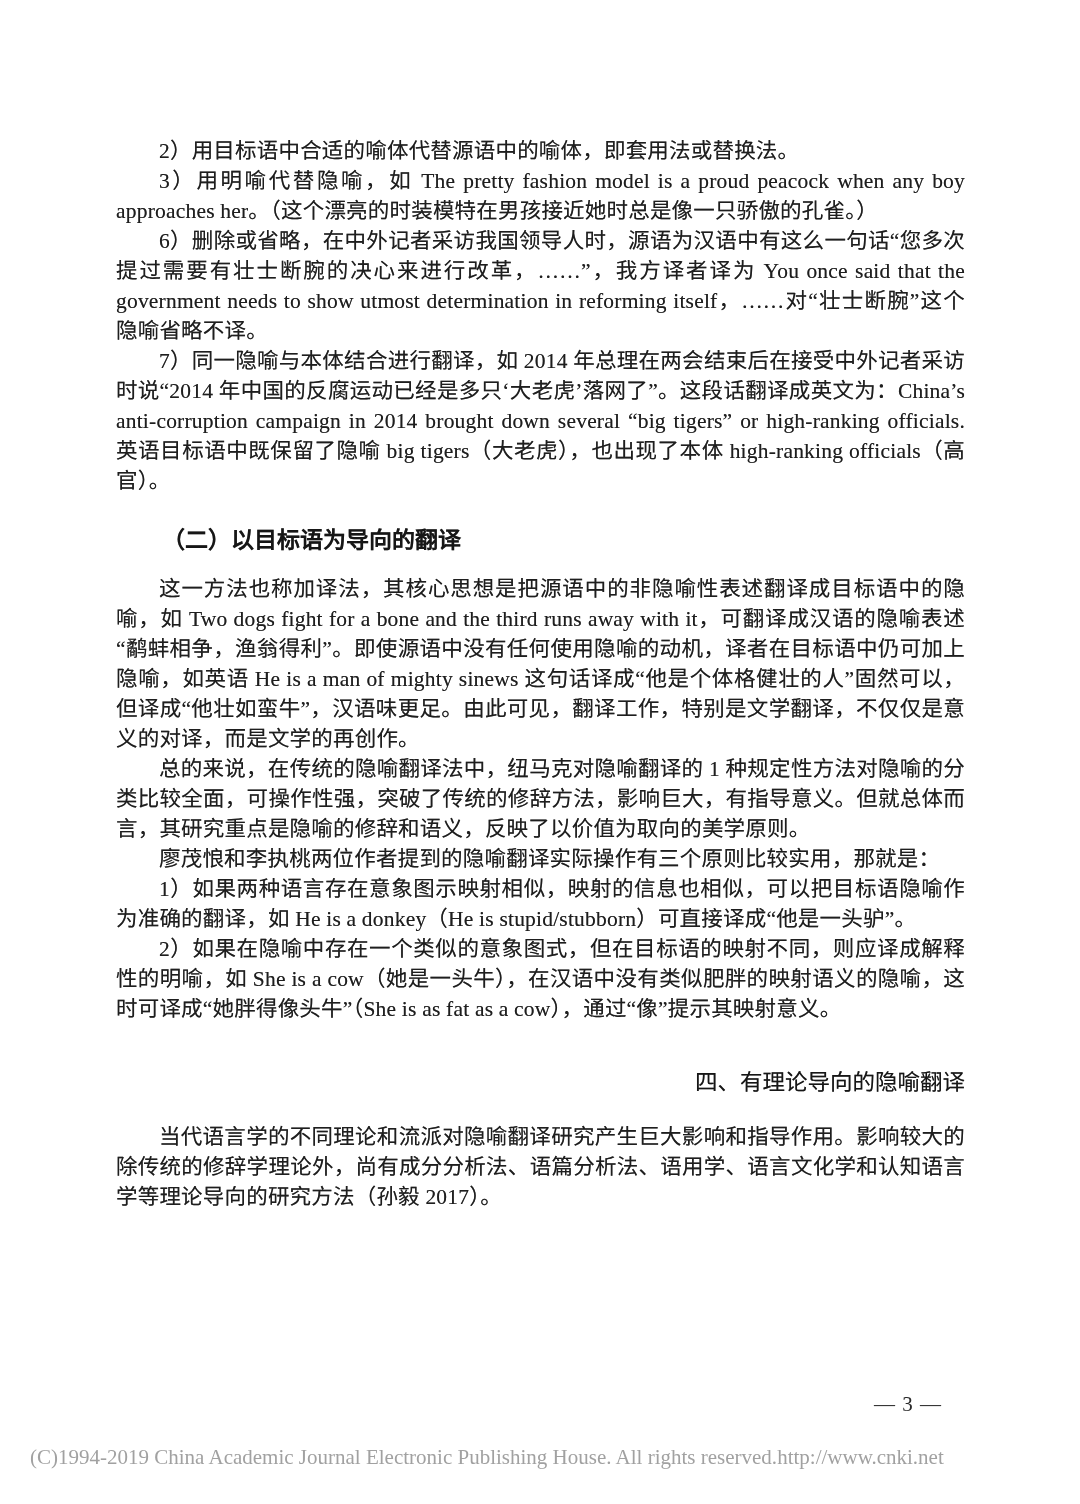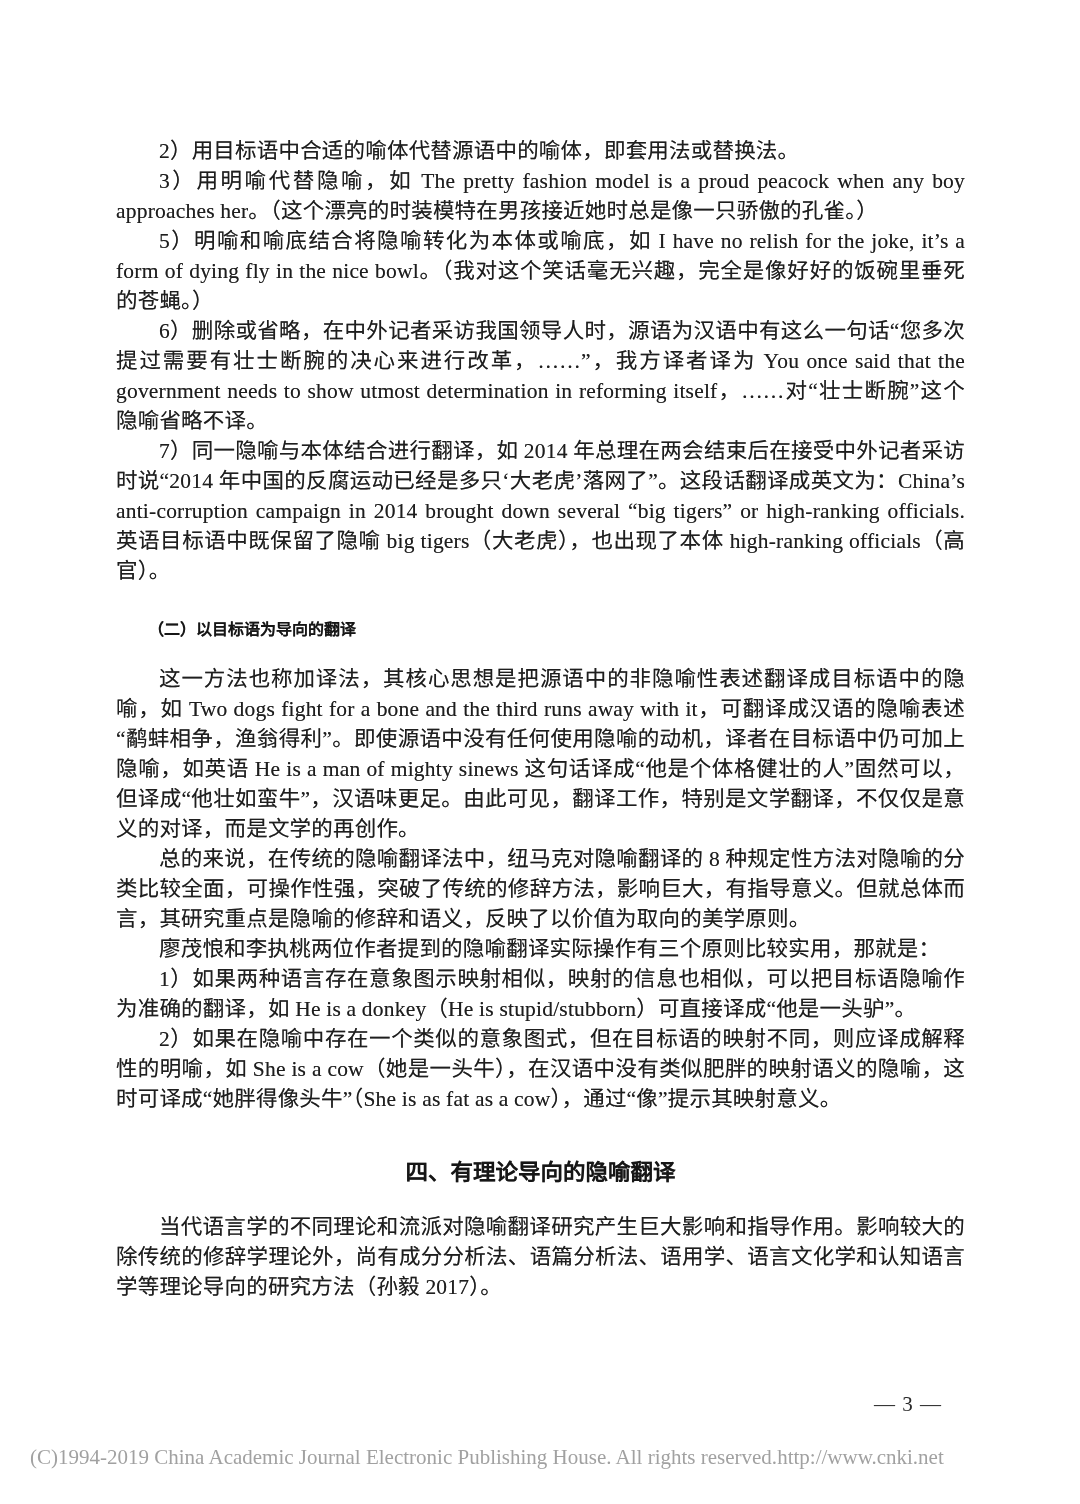--- a/index.html
+++ b/index.html
@@ -32,32 +32,32 @@
     font-size: 21.5px;
     line-height: 30px;
     text-align: justify;
     text-indent: 2em;
     letter-spacing: 0.2px;
   }
   h3.subheading {
     margin: 30px 0 20px 0;
     font-family: "Liberation Sans", "DejaVu Sans", sans-serif;
     font-weight: bold;
-    font-size: 16px;
+    font-size: 23px;
     line-height: 28px;
     text-indent: 2em;
     color: #161616;
   }
   h2.section-heading {
     margin: 44px 0 24px 0;
     font-family: "Liberation Sans", "DejaVu Sans", sans-serif;
-    font-weight: bold;
+    font-weight: normal;
     font-size: 22.5px;
     line-height: 30px;
-    text-align: center;
+    text-align: right;
     text-indent: 0;
     color: #161616;
   }
   .page-number {
     position: absolute;
     top: 1392px;
     left: 116px;
     width: 826px;
     text-align: right;
     font-size: 21px;
@@ -79,28 +79,27 @@
   .scan-footer .url { white-space: nowrap; font-family: Liberation Serif, serif; }
 </style>
 </head>
 <body>
 
 <div class="page">
 
   <div class="text-column">
     <p class="body">2）用目标语中合适的喻体代替源语中的喻体，即套用法或替换法。</p>
     <p class="body">3）用明喻代替隐喻，如 The pretty fashion model is a proud peacock when any boy approaches her。（这个漂亮的时装模特在男孩接近她时总是像一只骄傲的孔雀。）</p>
-    <p class="body">5）明喻和喻底结合将隐喻转化为本体或喻底，如 I have no relish for the joke, it’s a form of dying fly in the nice bowl。（我对这个笑话毫无兴趣，完全是像好好的饭碗里垂死的苍蝇。）</p>
     <p class="body">6）删除或省略，在中外记者采访我国领导人时，源语为汉语中有这么一句话“您多次提过需要有壮士断腕的决心来进行改革，……”，我方译者译为 You once said that the government needs to show utmost determination in reforming itself，……对“壮士断腕”这个隐喻省略不译。</p>
     <p class="body">7）同一隐喻与本体结合进行翻译，如 2014 年总理在两会结束后在接受中外记者采访时说“2014 年中国的反腐运动已经是多只‘大老虎’落网了”。这段话翻译成英文为：China’s anti-corruption campaign in 2014 brought down several “big tigers” or high-ranking officials. 英语目标语中既保留了隐喻 big tigers（大老虎），也出现了本体 high-ranking officials（高官）。</p>
 
     <h3 class="subheading">（二）以目标语为导向的翻译</h3>
 
     <p class="body">这一方法也称加译法，其核心思想是把源语中的非隐喻性表述翻译成目标语中的隐喻，如 Two dogs fight for a bone and the third runs away with it，可翻译成汉语的隐喻表述“鹬蚌相争，渔翁得利”。即使源语中没有任何使用隐喻的动机，译者在目标语中仍可加上隐喻，如英语 He is a man of mighty sinews 这句话译成“他是个体格健壮的人”固然可以，但译成“他壮如蛮牛”，汉语味更足。由此可见，翻译工作，特别是文学翻译，不仅仅是意义的对译，而是文学的再创作。</p>
-    <p class="body">总的来说，在传统的隐喻翻译法中，纽马克对隐喻翻译的 8 种规定性方法对隐喻的分类比较全面，可操作性强，突破了传统的修辞方法，影响巨大，有指导意义。但就总体而言，其研究重点是隐喻的修辞和语义，反映了以价值为取向的美学原则。</p>
+    <p class="body">总的来说，在传统的隐喻翻译法中，纽马克对隐喻翻译的 1 种规定性方法对隐喻的分类比较全面，可操作性强，突破了传统的修辞方法，影响巨大，有指导意义。但就总体而言，其研究重点是隐喻的修辞和语义，反映了以价值为取向的美学原则。</p>
     <p class="body">廖茂悢和李执桃两位作者提到的隐喻翻译实际操作有三个原则比较实用，那就是：</p>
     <p class="body">1）如果两种语言存在意象图示映射相似，映射的信息也相似，可以把目标语隐喻作为准确的翻译，如 He is a donkey（He is stupid/stubborn）可直接译成“他是一头驴”。</p>
     <p class="body">2）如果在隐喻中存在一个类似的意象图式，但在目标语的映射不同，则应译成解释性的明喻，如 She is a cow（她是一头牛），在汉语中没有类似肥胖的映射语义的隐喻，这时可译成“她胖得像头牛”（She is as fat as a cow），通过“像”提示其映射意义。</p>
 
     <h2 class="section-heading">四、有理论导向的隐喻翻译</h2>
 
     <p class="body">当代语言学的不同理论和流派对隐喻翻译研究产生巨大影响和指导作用。影响较大的除传统的修辞学理论外，尚有成分分析法、语篇分析法、语用学、语言文化学和认知语言学等理论导向的研究方法（孙毅 2017）。</p>
   </div>
 
   <div class="page-number">— 3 —</div>

